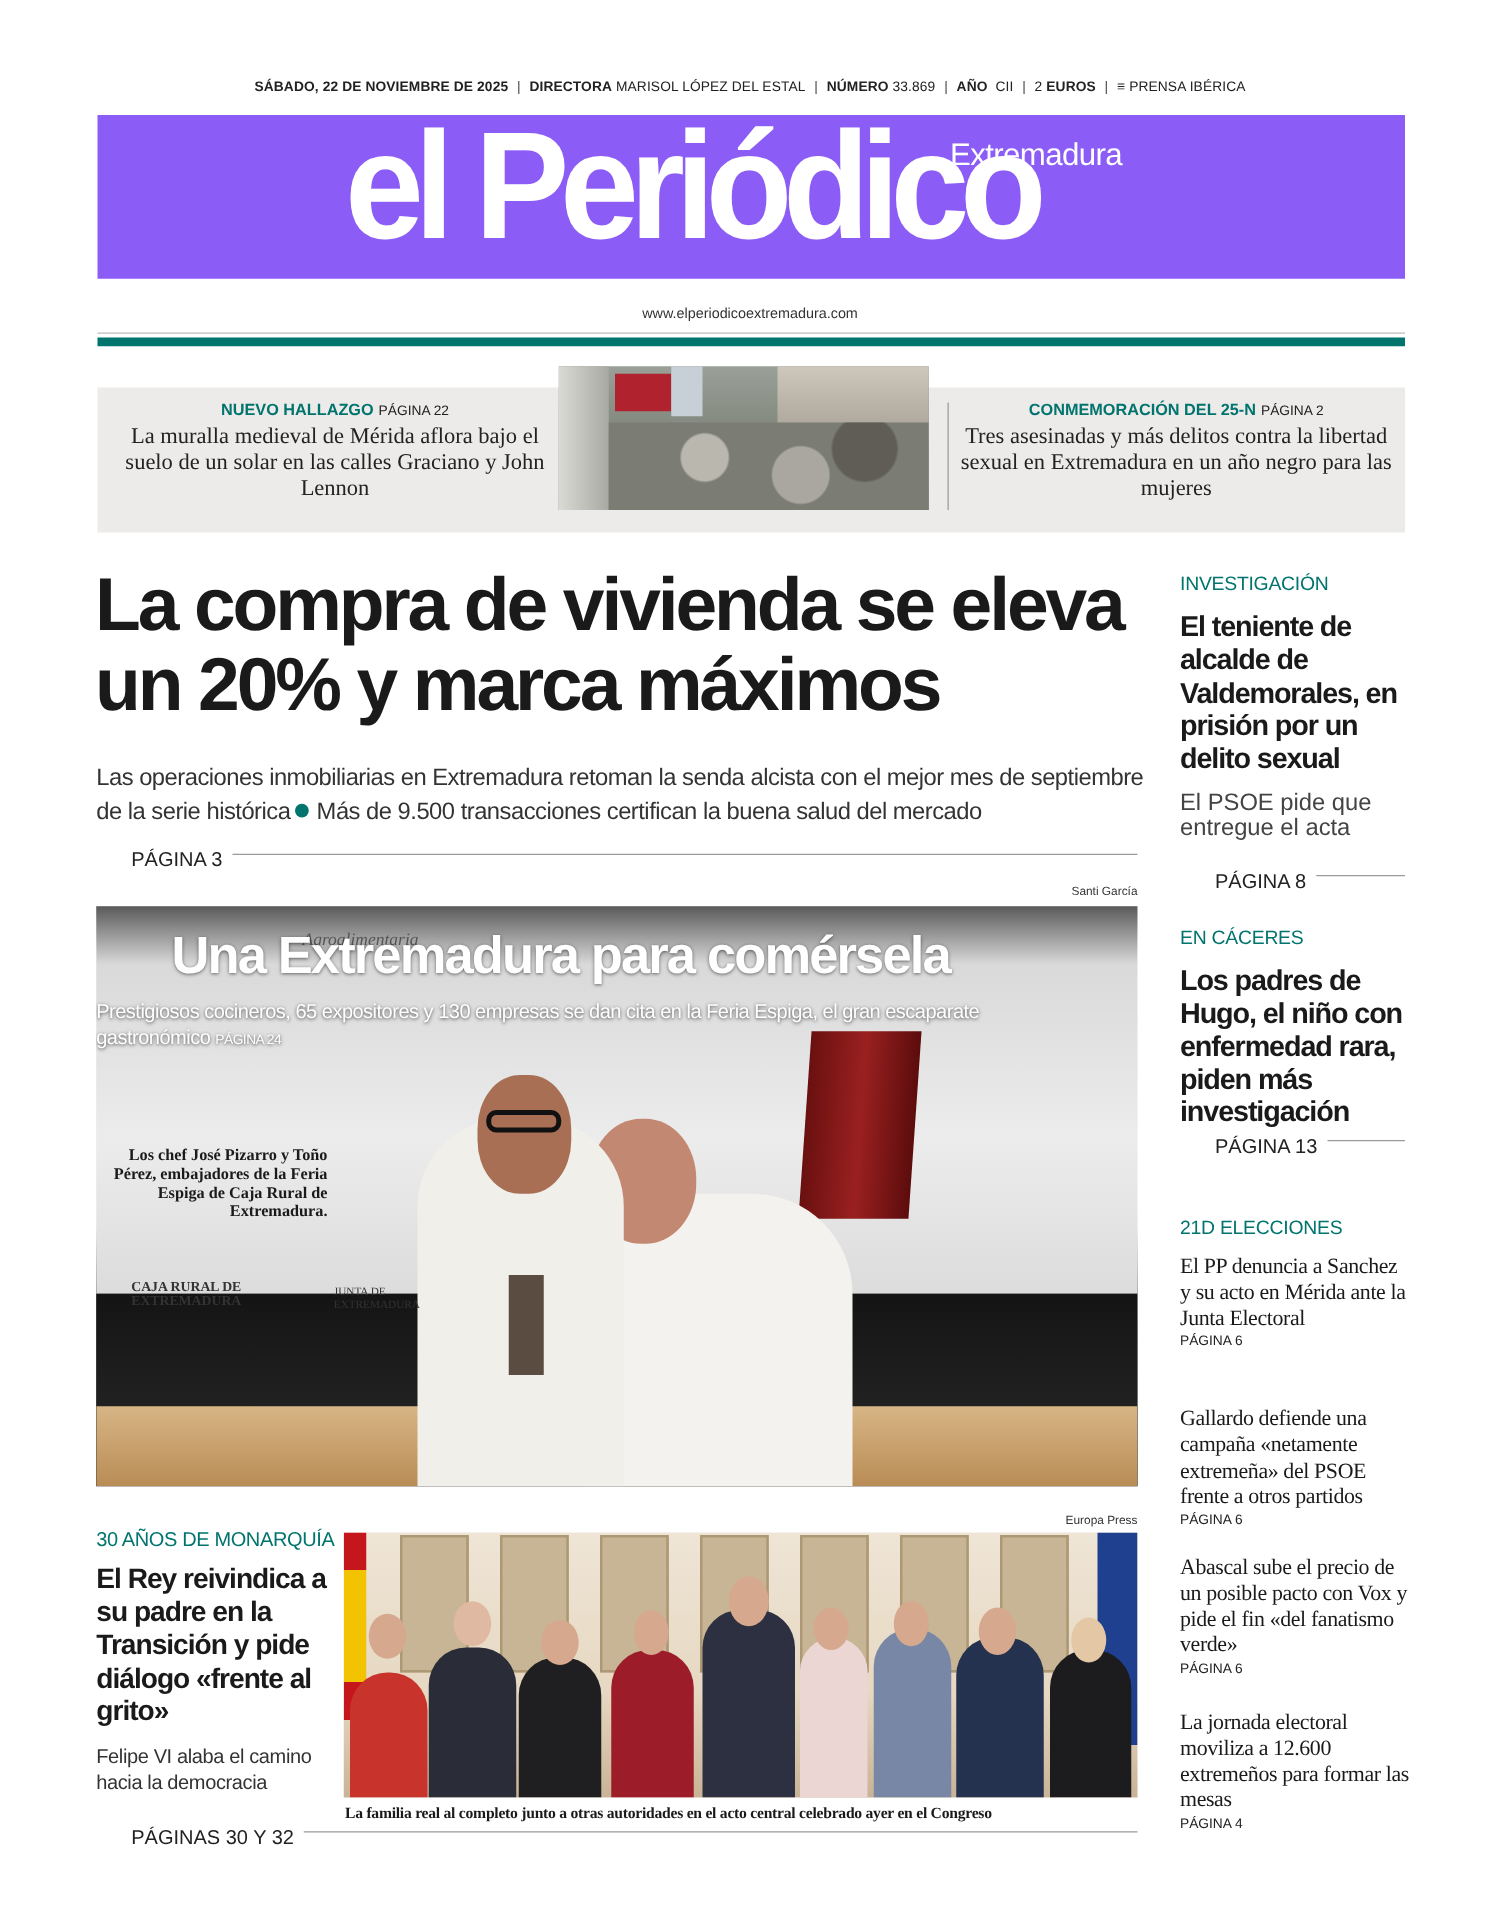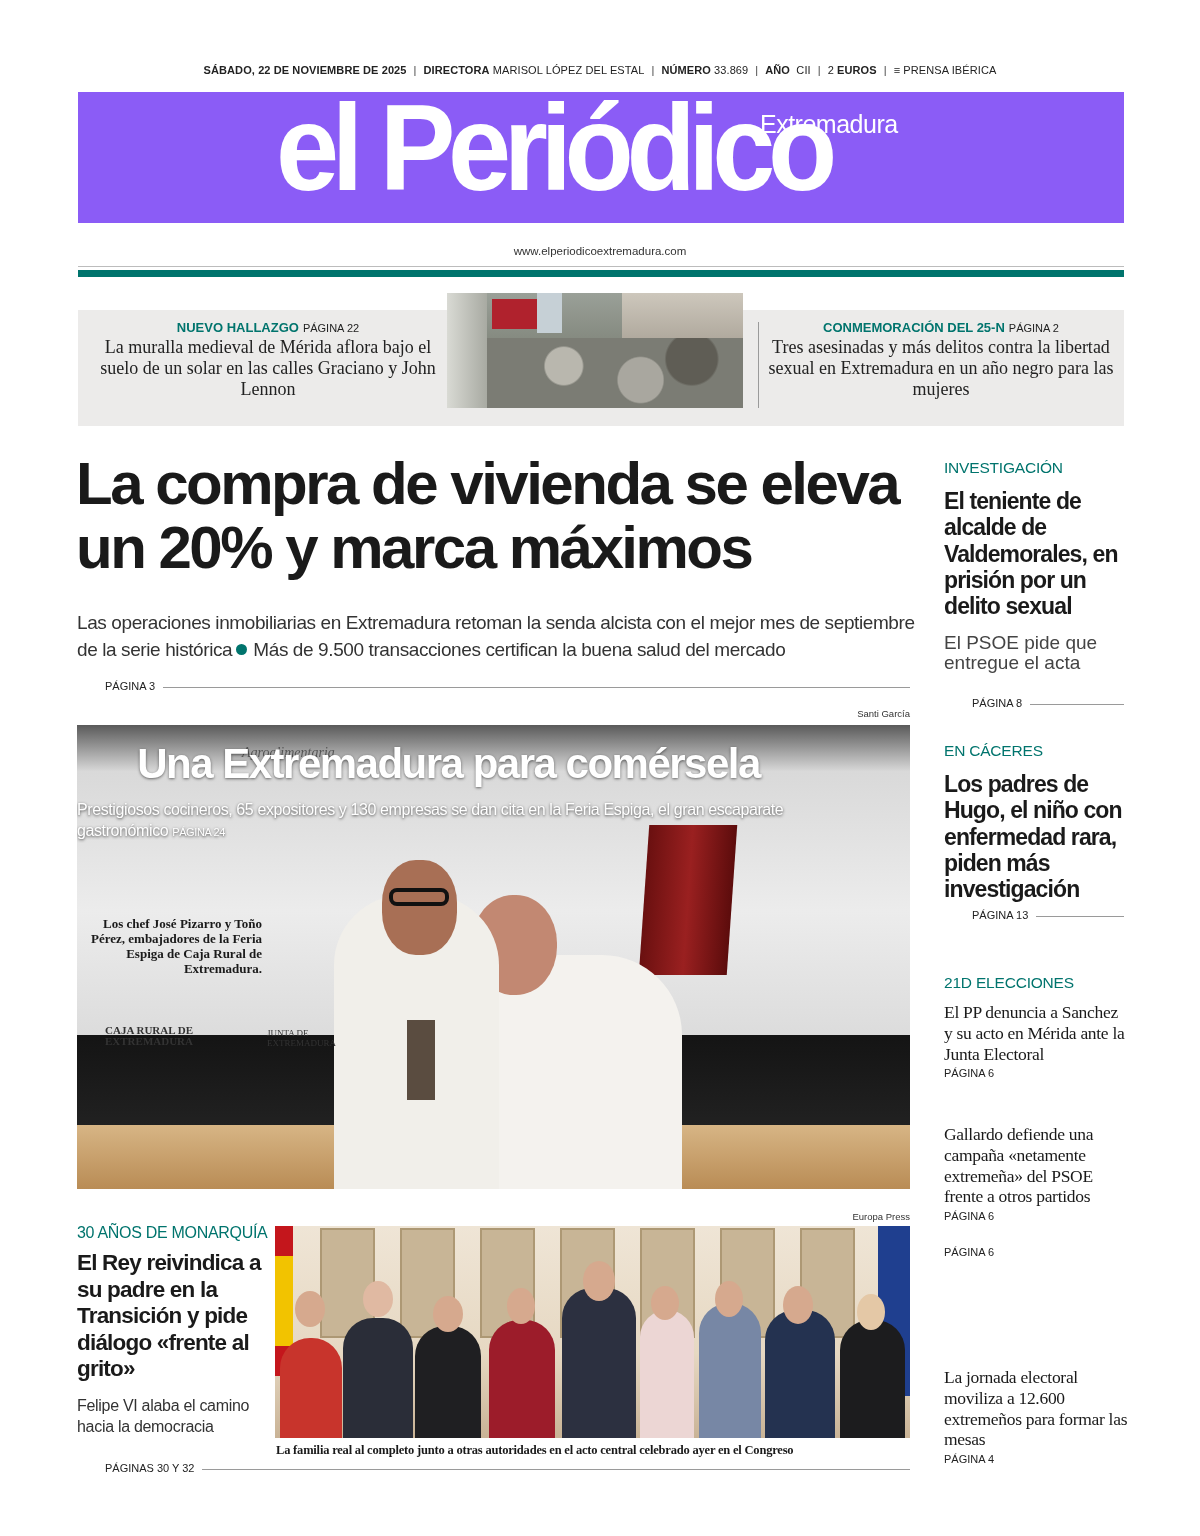--- a/index.html
+++ b/index.html
@@ -69,22 +69,22 @@
     position: absolute; top: 452px; left: 76px; width: 850px;
     font-family: "Liberation Sans", sans-serif; font-weight: 700; font-size: 60px; line-height: 64px;
     letter-spacing: -2.5px; color: #1a1a1a;
   }
   .main-deck {
     position: absolute; top: 609px; left: 77px; width: 850px;
     font-family: "Liberation Sans", sans-serif; font-size: 19px; line-height: 27px; color: #333; letter-spacing: -0.4px;
   }
   .main-deck .bullet { display: inline-block; width: 11px; height: 11px; border-radius: 50%; background: #00746d; margin: 0 6px 1px 4px; }
   .page-ref {
-    position: absolute; font-family: "Liberation Sans", sans-serif; font-size: 11px; color: #222;
-    display: flex; align-items: center; padding-left: 28px;
+    position: absolute; font-family: "Liberation Sans", sans-serif; font-size: 16px; color: #222;
+    display: flex; align-items: flex-start; padding-left: 28px;
   }
   .page-ref .line { flex: 1; height: 1px; background: #9a9a9a; margin-left: 8px; margin-top: 3px; }
 
   .photo-credit { position: absolute; font-size: 9.5px; color: #333; text-align: right; }
 
   
   .big-photo {
     position: absolute; top: 725px; left: 77px; width: 833px; height: 464px; overflow: hidden;
     background: linear-gradient(180deg, #8e8e8e 0%, #e8e8e8 8%, #efefef 55%, #2b2b2b 68%, #1d1d1d 100%);
   }
@@ -282,18 +282,19 @@
 <div class="col-kicker" style="top:974px;">21D ELECCIONES</div>
 <div class="col-item" style="top:1002px;">
   <span>El PP denuncia a Sanchez y su acto en Mérida ante la Junta Electoral</span>
   <span class="pg">PÁGINA 6</span>
 </div>
 <div class="col-item" style="top:1124px;">
   <span>Gallardo defiende una campaña «netamente extremeña» del PSOE frente a otros partidos</span>
   <span class="pg">PÁGINA 6</span>
 </div>
 <div class="col-item" style="top:1243px;">
+  <span>Abascal sube el precio de un posible pacto con Vox y pide el fin «del fanatismo verde»</span>
   <span class="pg">PÁGINA 6</span>
 </div>
 <div class="col-item" style="top:1367px;">
   <span>La jornada electoral moviliza a 12.600 extremeños para formar las mesas</span>
   <span class="pg">PÁGINA 4</span>
 </div>
 
 </body></html>

